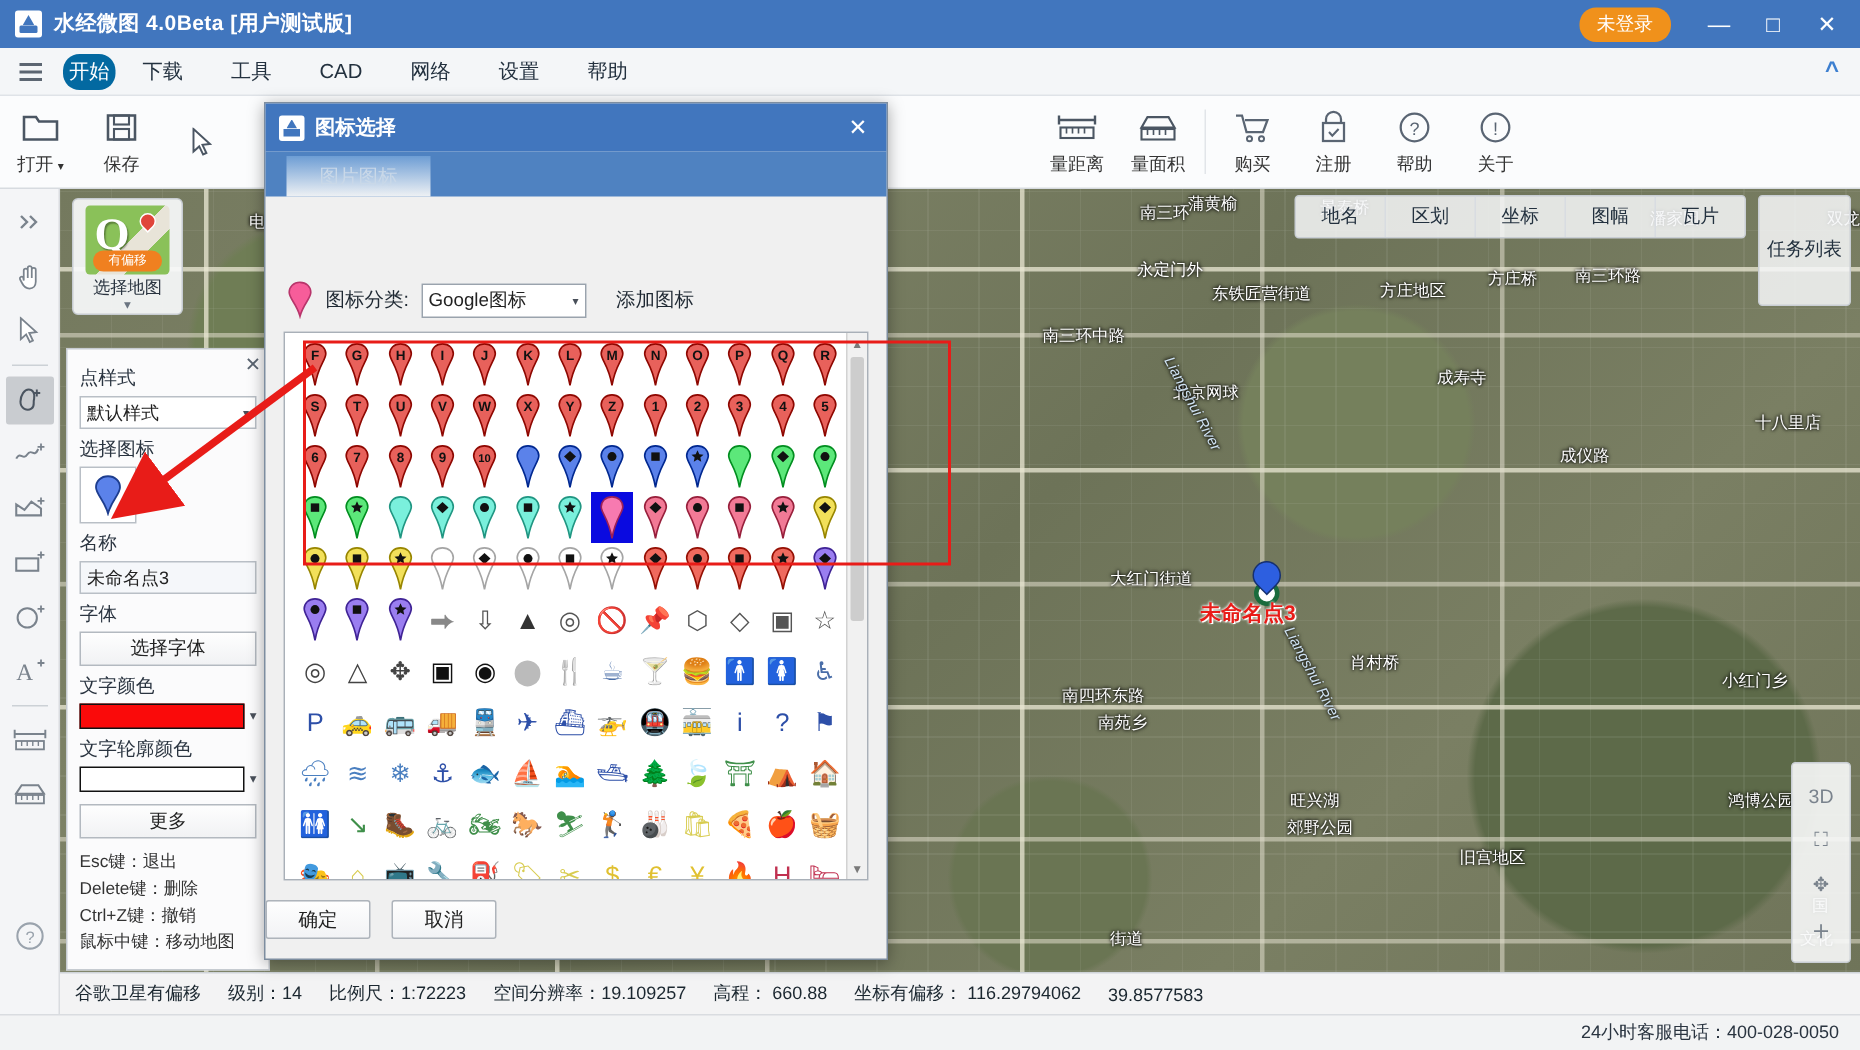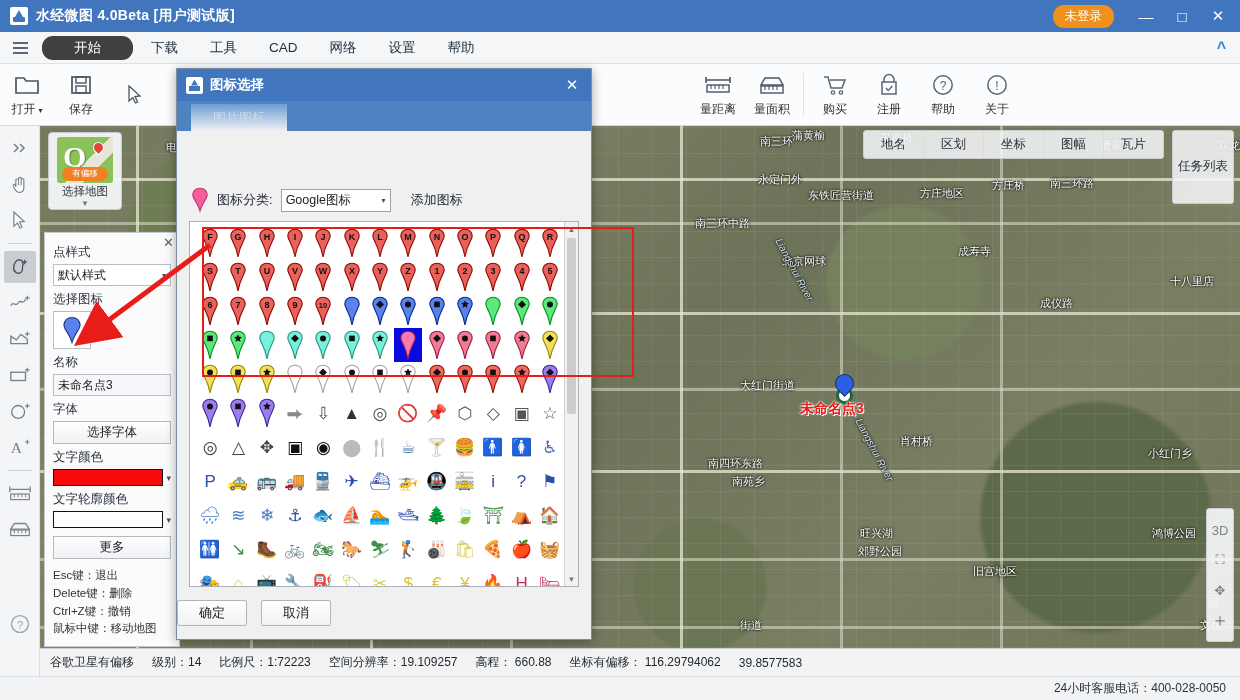--- a/index.html
+++ b/index.html
@@ -46,21 +46,21 @@
     border-bottom:1px solid #dfe3e8; padding-left:6px;
   }
   #menubar .hamburger{
     width:28px; height:24px; display:flex; flex-direction:column;
     justify-content:center; align-items:center; gap:3px; margin-right:6px;
   }
   #menubar .hamburger i{ display:block; width:15px; height:2px; background:#5c6672;}
   .menu-item{
     padding:3px 14px; font-size:13.5px; color:#23313f; margin:0 2px;
   }
-  .menu-item.active{ background:#404040; color:#fff; border-radius:11px; padding:3px 32px;}
+  .menu-item.active{ background:#0369a1; color:#fff; border-radius:11px; padding:3px 4px;}
   #menubar .spacer{ flex:1 1 auto;}
   .chev-up{ color:#3c7fd0; font-size:16px; padding:0 14px 0 0; font-weight:bold;}
 
   
   #ribbon{
     height:62px; background:#fbfcfd; border-bottom:1px solid #d7dbe0;
     display:flex; align-items:stretch; position:relative;
   }
   .tool{
     width:54px; display:flex; flex-direction:column; align-items:center;
@@ -146,21 +146,21 @@
   #layerbar .lb{ padding:5px 17px; font-size:12.5px; color:#23313f; border-right:1px solid #d8dce1;text-align:center;}
   #layerbar .lb:last-child{ border-right:none;}
   #tasklist{
     position:absolute; right:6px; top:4px; width:62px; height:74px;
     background:rgba(246,247,248,.86); border:1px solid #c9ced4; border-radius:3px;
     display:flex; align-items:center; justify-content:center; text-align:center;
     font-size:12.5px; color:#23313f; line-height:1.25;
   }
   
   #mapctl{
-    position:absolute; right:6px; bottom:6px; width:28px;
+    position:absolute; right:6px; bottom:6px; width:40px;
     background:rgba(248,249,250,.9); border:1px solid #c9ced4; border-radius:3px;
     display:flex; flex-direction:column; align-items:center; padding:6px 4px;
   }
   #mapctl .mc{ width:30px; height:30px; display:flex; align-items:center;
     justify-content:center; color:#7a838d; font-size:13px;}
 
   
   #marker{ position:absolute; left:795px; top:248px; }
   #marker .pin{
     width:19px; height:19px; border-radius:50% 50% 50% 0; transform:rotate(-45deg);

